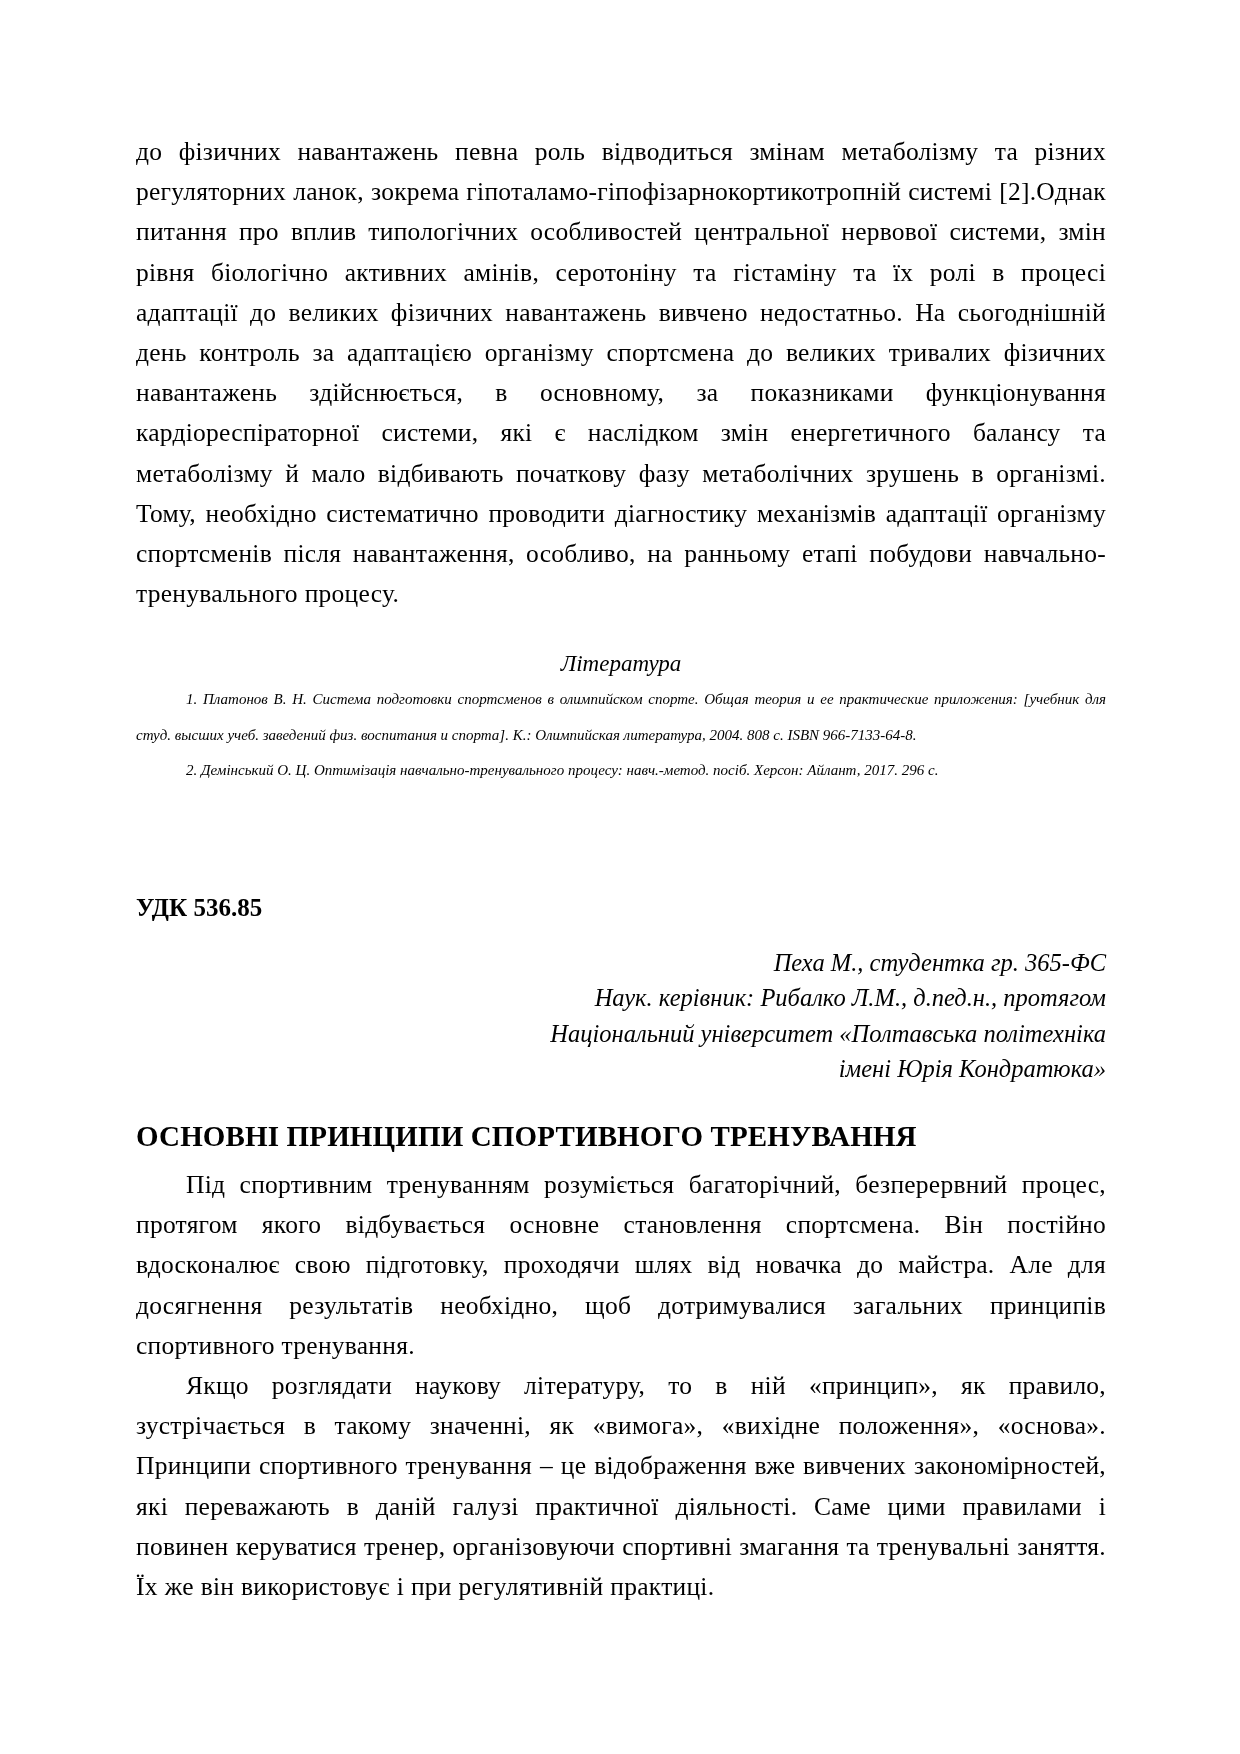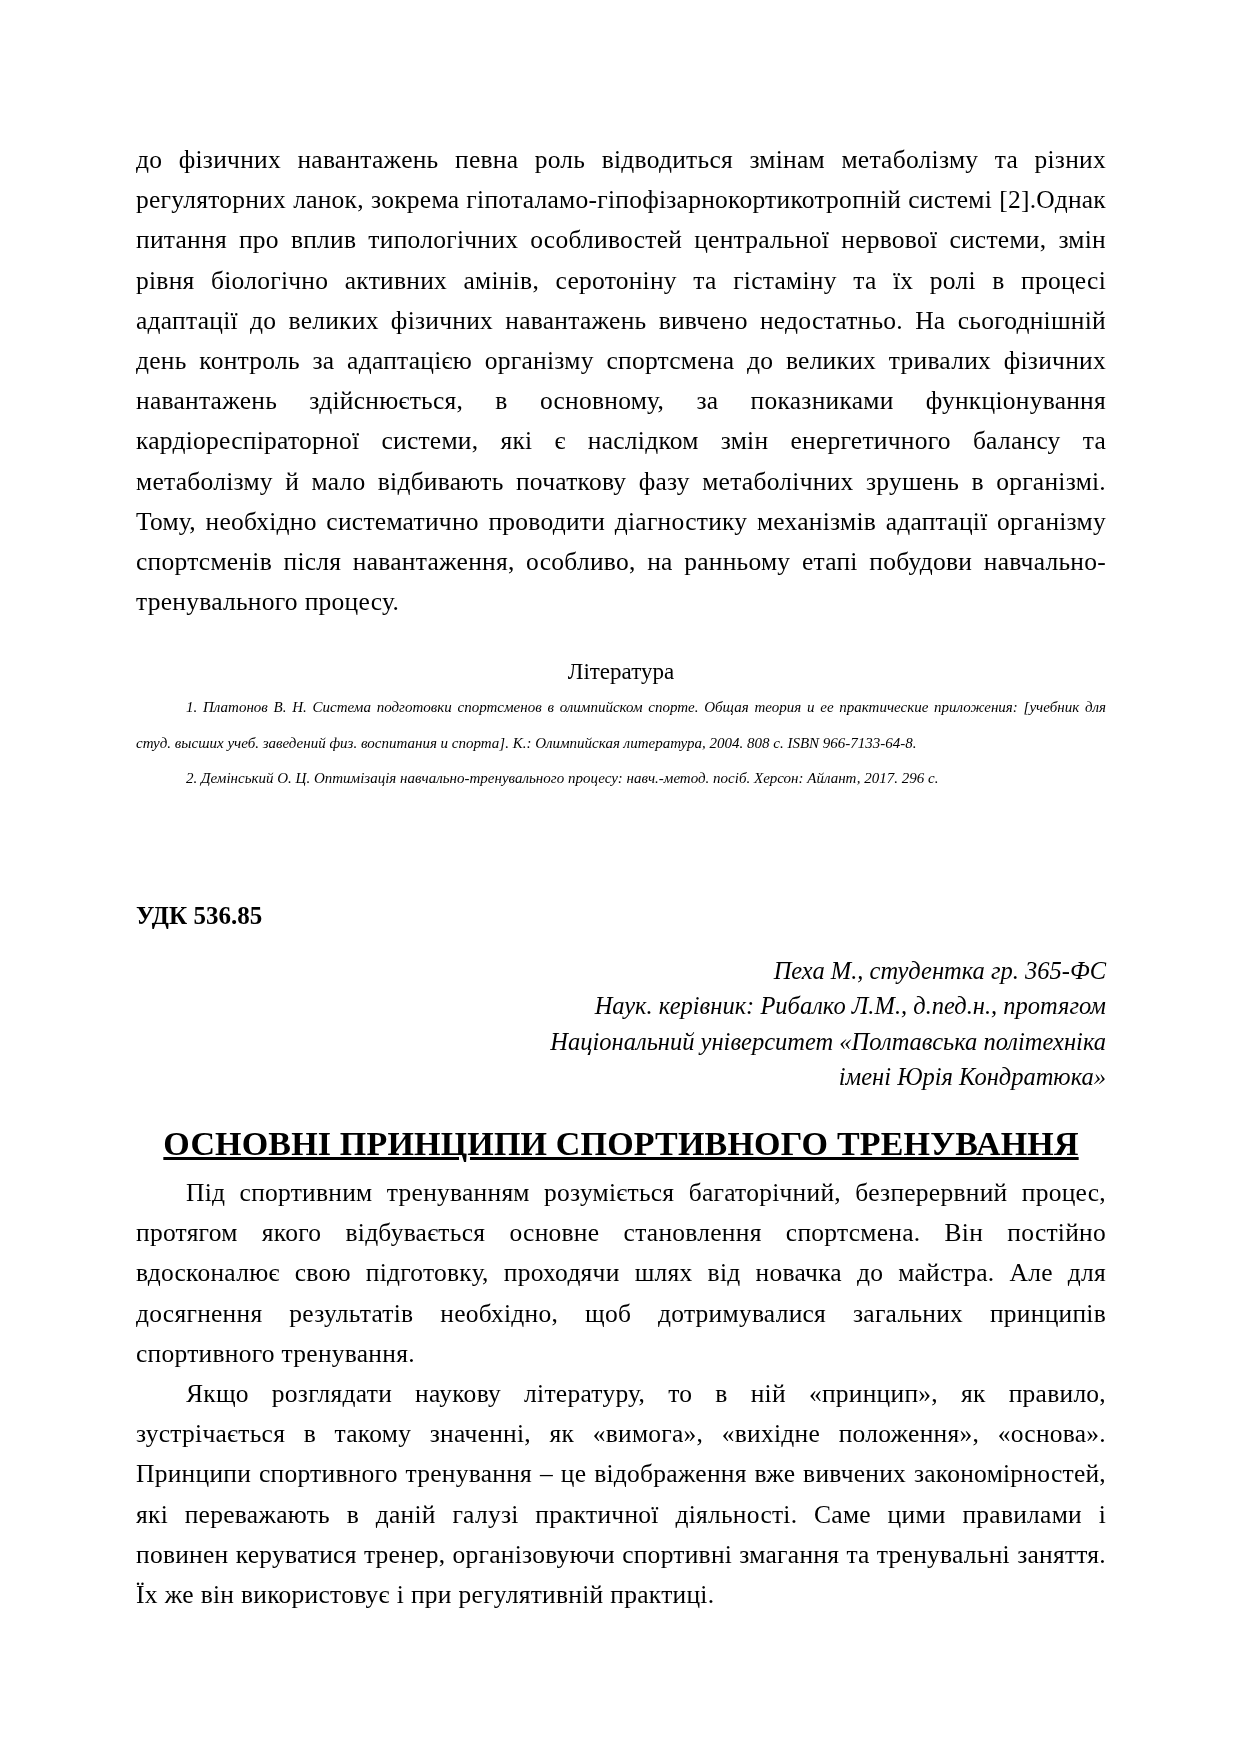--- a/index.html
+++ b/index.html
@@ -8,21 +8,21 @@
     background: #ffffff;
   }
   body {
     font-family: "Liberation Serif", "DejaVu Serif", serif;
     color: #000000;
   }
   .page {
     position: relative;
     width: 1240px;
     height: 1598px;
-    margin: 12px auto;
+    margin: 4px auto;
     background: #ffffff;
     box-sizing: border-box;
     overflow: hidden;
   }
   .content {
     position: absolute;
     left: 136px;
     top: 128px;
     width: 970px;
   }
@@ -39,20 +39,21 @@
   .para.indent { text-indent: 50px; }
   .para.last-line-justify::after {
     content: "";
     display: inline-block;
     width: 100%;
   }
   
   .lit-heading {
     font-size: 23px;
     line-height: 36px;
+    font-style: italic;
     text-align: center;
     margin: 16px 0 0 0;
   }
   .ref {
     font-size: 15px;
     line-height: 35.5px;
     font-style: italic;
     text-align: justify;
     text-justify: inter-word;
     margin: 0;
@@ -70,27 +71,26 @@
   .author-block {
     text-align: right;
     font-style: italic;
     font-size: 24.5px;
     line-height: 35.5px;
     margin: 0;
   }
   .author-line { display: block; }
   
   .doc-title {
-    font-size: 34px;
+    font-size: 29px;
     line-height: 38px;
     font-weight: bold;
-    text-align: center;
+    text-align: left;
     margin: 0;
     letter-spacing: 0.005em;
-    text-decoration: underline;
   }
   .title-line { display: block; }
   
   .page-footer {
     position: absolute;
     left: 0;
     right: 0;
     top: 1630px;
     text-align: center;
     font-size: 26px;

